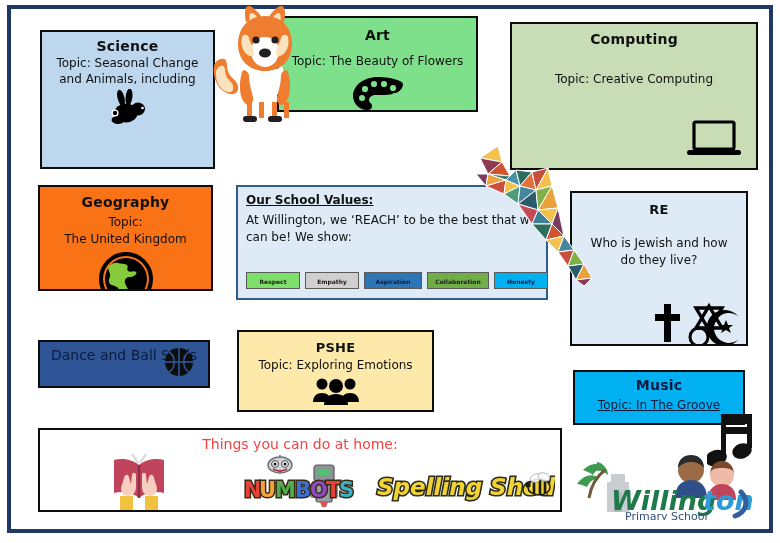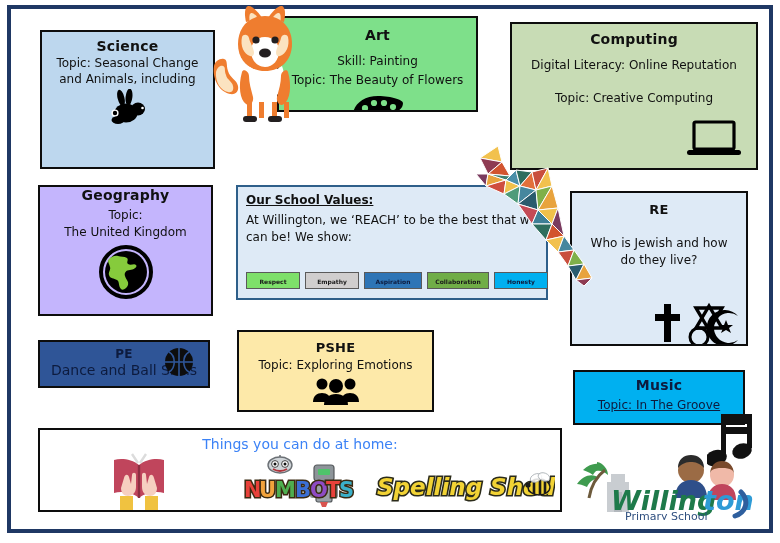--- a/index.html
+++ b/index.html
@@ -66,22 +66,23 @@
   #card-computing {
     left: 510px; top: 22px; width: 248px; height: 148px;
     background: #c8dcb5;
     padding-top: 7px;
   }
   #card-computing .title { font-size: 14px; margin-bottom: 9px; }
   #card-computing .line  { font-size: 12px; line-height: 19px; }
   #card-computing .gap   { height: 14px; }
 
   #card-geography {
-    left: 38px; top: 185px; width: 175px; height: 131px;
-    background: #c4b5fd;
+    left: 38px; top: 185px; width: 175px; height: 106px;
+    background: #f97316;
+    padding-top: 7px;
   }
   #card-geography .title { font-size: 14px; margin-bottom: 4px; }
   #card-geography .line  { font-size: 12px; line-height: 17px; }
 
   #card-re {
     left: 570px; top: 191px; width: 178px; height: 155px;
     background: #deeaf6;
     padding-top: 9px;
   }
   #card-re .title { font-size: 13px; margin-bottom: 18px; }
@@ -162,21 +163,21 @@
   #home-panel {
     position: absolute;
     left: 38px; top: 428px; width: 524px; height: 84px;
     background: #ffffff;
     border: 2px solid #0d0d0d;
     box-sizing: border-box;
   }
   #home-panel .home-title {
     text-align: center;
     font-size: 14px;
-    color: #3b82f6;
+    color: #ef4444;
     margin-top: 6px;
   }
 
   
   .deco { position: absolute; }
   #fox-illustration   { left: 212px; top: 4px;  width: 96px; height: 122px; }
   #hand-illustration  { left: 476px; top: 128px; width: 118px; height: 158px; }
   #logo-willington    { left: 571px; top: 448px; width: 188px; height: 72px; }
   #music-notes-deco   { left: 707px; top: 412px; width: 56px; height: 62px; }
   #book-hands-icon    { left: 108px; top: 452px; width: 62px; height: 58px; }
@@ -212,39 +213,37 @@
         <circle cx="37.5" cy="19" r="1.3" fill="#fff"></circle>
         <ellipse cx="13" cy="31" rx="6.5" ry="4" fill="#000"></ellipse>
         <circle cx="10" cy="24" r="3.6" fill="#fff"></circle>
         <circle cx="10" cy="24" r="2.2" fill="#000"></circle>
       </svg>
     </div>
   </div>
 
   <div class="card" id="card-art">
     <div class="title">Art</div>
-    <div class="line">Skill: Painting</div>
     <div class="line">Topic: The Beauty of Flowers</div>
     <div id="palette-icon-wrap">
       <svg class="icon-inline" width="56" height="42" viewBox="0 0 56 42">
         <path d="M28 2C13 2 3 11 3 21c0 8 7 14 14 14 4 0 5-2 5-4 0-3-3-3-3-6 0-3 3-5 7-5h8c11 0 19-4 19-11C53 6 42 2 28 2z" fill="#000"></path>
         <circle cx="15" cy="14" r="3.1" fill="#7ee08a"></circle>
         <circle cx="24" cy="9" r="3.1" fill="#7ee08a"></circle>
         <circle cx="34" cy="9" r="3.1" fill="#7ee08a"></circle>
         <circle cx="43" cy="13" r="3.1" fill="#7ee08a"></circle>
         <circle cx="45" cy="21" r="3.1" fill="#7ee08a"></circle>
         <circle cx="37" cy="25" r="3.0" fill="#7ee08a"></circle>
         <circle cx="12" cy="23" r="3.0" fill="#7ee08a"></circle>
       </svg>
     </div>
   </div>
 
   <div class="card" id="card-computing">
     <div class="title">Computing</div>
-    <div class="line">Digital Literacy: Online Reputation</div>
     <div class="gap"></div>
     <div class="line">Topic: Creative Computing</div>
     <div id="laptop-icon-wrap">
       <svg width="56" height="38" viewBox="0 0 56 38">
         <rect x="8" y="2" width="40" height="27" rx="1.5" fill="none" stroke="#000" stroke-width="3.2"></rect>
         <rect x="1" y="30" width="54" height="5" rx="2.5" fill="#000"></rect>
       </svg>
     </div>
   </div>
 
@@ -289,21 +288,20 @@
           <polygon points="14,24 1,2 27,2"></polygon>
         </g>
         <path d="M86 26a15 15 0 1 0 0 24 18 18 0 1 1 0-24z" fill="#000"></path>
         <polygon points="74,30 76,35 81,35 77,38 79,43 74,40 69,43 71,38 67,35 72,35" fill="#000"></polygon>
         <circle cx="47" cy="47" r="9" fill="none" stroke="#000" stroke-width="3"></circle>
       </svg>
     </div>
   </div>
 
   <div class="card" id="card-pe">
-    <div class="title">PE</div>
     <div class="line">Dance and Ball Skills</div>
     <div id="basketball-wrap">
       <svg width="30" height="30" viewBox="0 0 30 30">
         <circle cx="15" cy="15" r="14" fill="#0d0d0d"></circle>
         <g stroke="#2f5597" stroke-width="1.6" fill="none">
           <line x1="15" y1="1" x2="15" y2="29"></line>
           <line x1="1" y1="15" x2="29" y2="15"></line>
           <path d="M5 5c7 4 7 16 0 20"></path>
           <path d="M25 5c-7 4-7 16 0 20"></path>
         </g>

